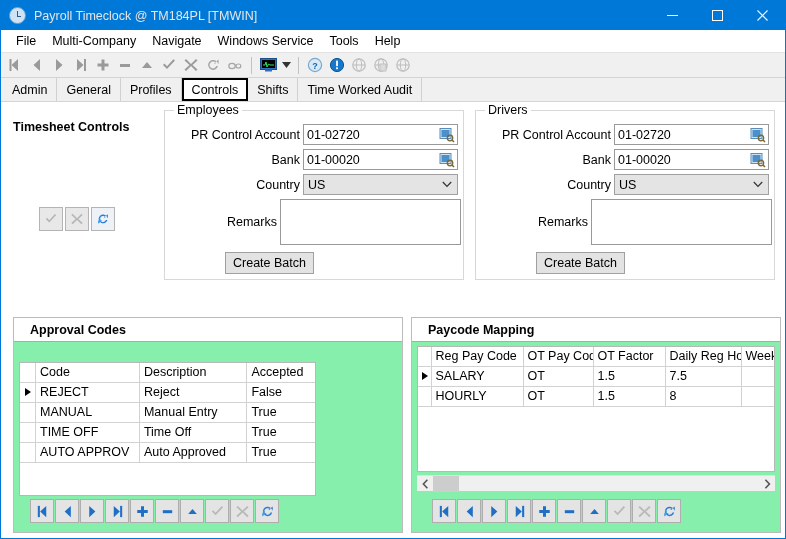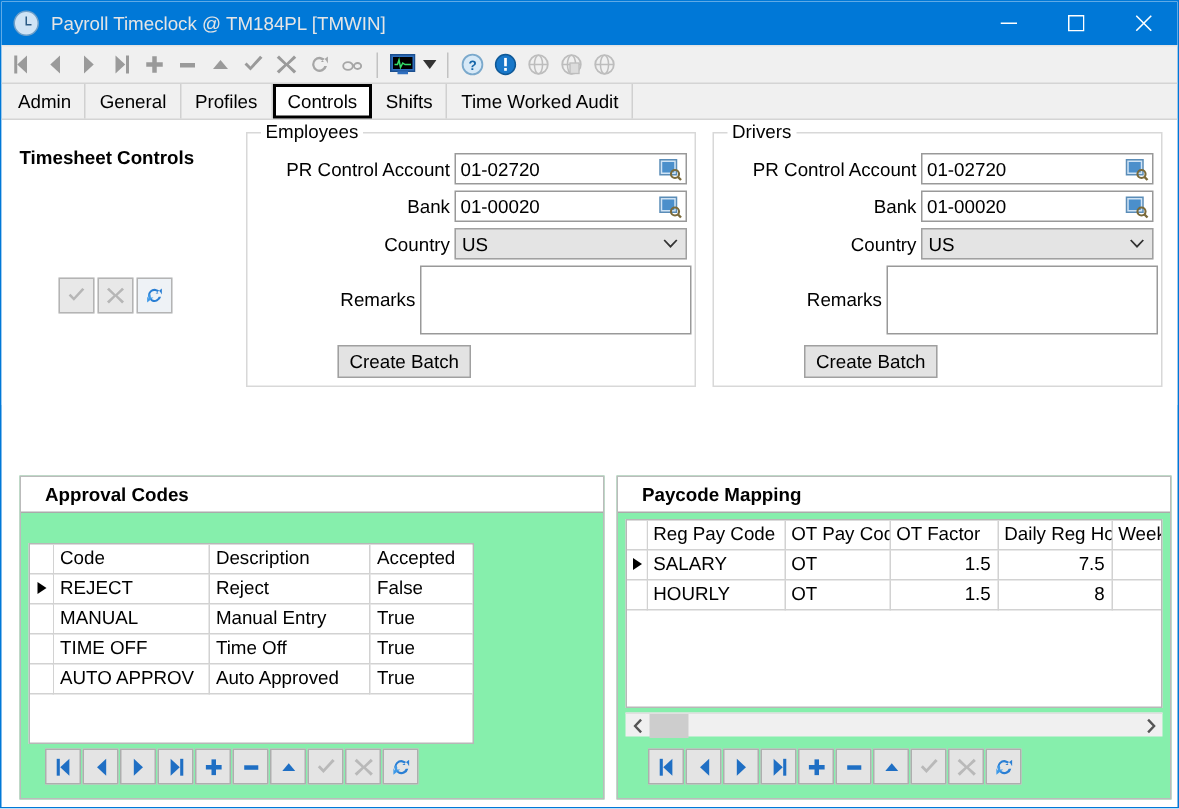--- a/index.html
+++ b/index.html
@@ -285,21 +285,21 @@
     border-right: 1px solid #d2d2d2;
     position: relative;
   }
   .rowarrow {
     display: inline-block;
     width: 0; height: 0;
     border-left: 6px solid #000;
     border-top: 4.5px solid transparent;
     border-bottom: 4.5px solid transparent;
   }
-  td.num { text-align: right; }
+  td.num { }
 
   
   .navbar {
     position: absolute;
     display: flex;
     gap: 1px;
   }
   .navbtn {
     width: 24px; height: 24px;
     background: #e4e4e4;
@@ -350,20 +350,28 @@
       </div>
       <div class="winbtn">
         <svg width="11" height="11" viewBox="0 0 11 11">
             <line x1="0.5" y1="0.5" x2="10.5" y2="10.5" stroke="#fff" stroke-width="1.1"></line>
             <line x1="10.5" y1="0.5" x2="0.5" y2="10.5" stroke="#fff" stroke-width="1.1"></line>
           </svg>
       </div>
     </div>
   </div>
 
+  <div class="menubar">
+    <div class="menuitem">File</div>
+    <div class="menuitem">Multi-Company</div>
+    <div class="menuitem">Navigate</div>
+    <div class="menuitem">Windows Service</div>
+    <div class="menuitem">Tools</div>
+    <div class="menuitem">Help</div>
+  </div>
 
   <div class="toolbar">
     <div class="tbtn">
       <svg width="16" height="16" viewBox="0 0 16 16">
           <path d="M11 2 L4.5 8 L11 14 Z" fill="#9a9a9a"></path>
           <rect x="2.5" y="2" width="2" height="12" fill="#9a9a9a"></rect>
         </svg>
     </div>
     <div class="tbtn">
       <svg width="16" height="16" viewBox="0 0 16 16">

